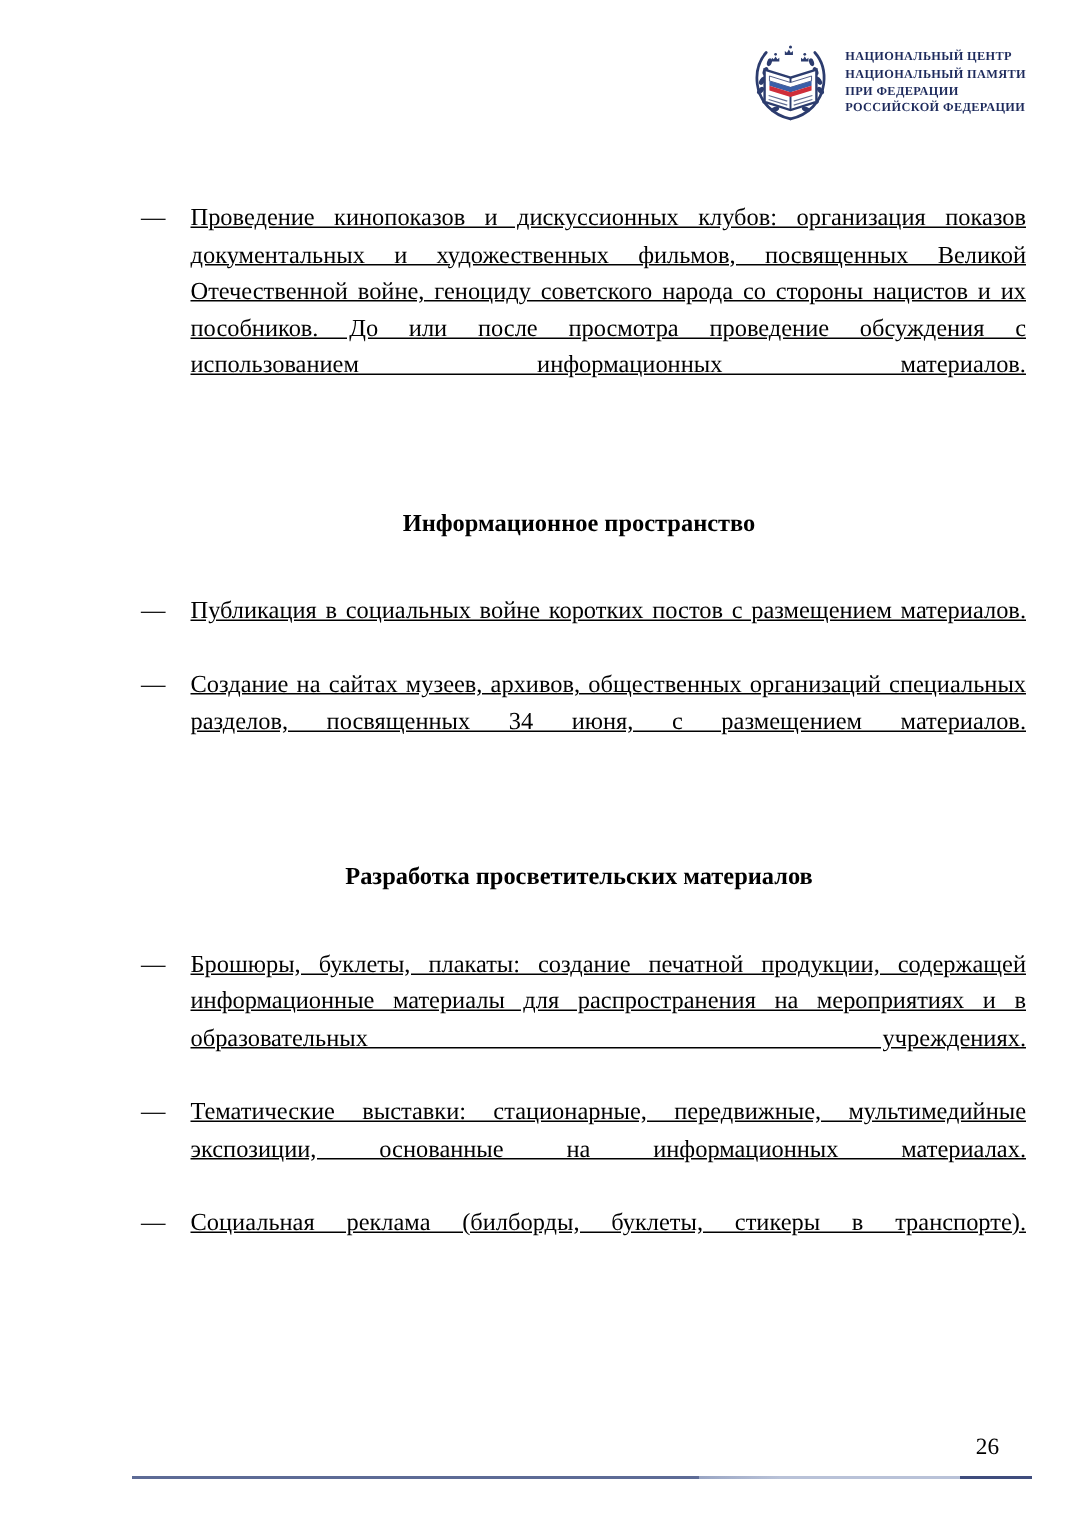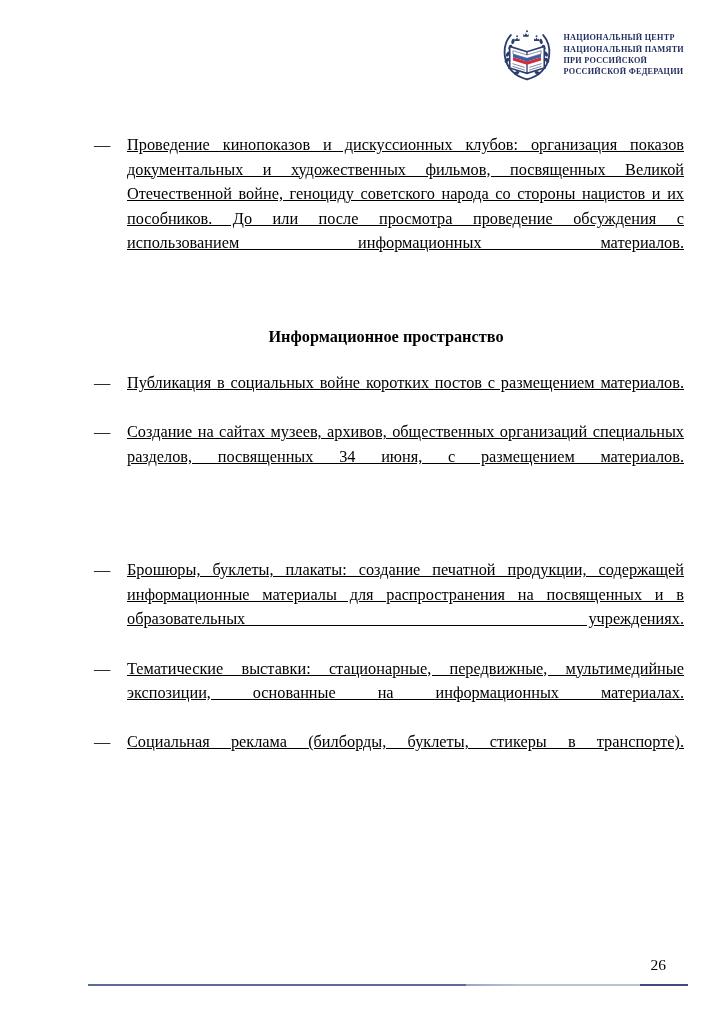--- a/index.html
+++ b/index.html
@@ -85,21 +85,21 @@
     content: "";
     display: inline-block;
     width: 100%;
   }
 
   .section-heading {
     text-align: center;
     font-weight: bold;
     font-size: 16.3px;
     line-height: 24.6px;
-    margin: 0;
+    margin: 12px;
   }
 
   .gap-before-heading { height: 44px; }
   .gap-after-heading  { height: 22px; }
   .gap-before-heading-2 { height: 42px; }
   .gap-after-heading-2  { height: 22px; }
 
   
   .footer {
     position: absolute;
@@ -179,21 +179,21 @@
       <path d="M23 66 L46 73"></path>
       <path d="M23 71 L46 78"></path>
       <path d="M77 66 L54 73"></path>
       <path d="M77 71 L54 78"></path>
     </g>
   </svg>
 
   <div class="org-lines">
     <div class="org-line">НАЦИОНАЛЬНЫЙ ЦЕНТР</div>
     <div class="org-line">НАЦИОНАЛЬНЫЙ ПАМЯТИ</div>
-    <div class="org-line">ПРИ РОССИЙСКОЙ</div>
+    <div class="org-line">ПРИ ФЕДЕРАЦИИ</div>
     <div class="org-line">РОССИЙСКОЙ ФЕДЕРАЦИИ</div>
   </div>
 </div>
 
 <div class="page-body">
 
   <ul class="bullet-list">
     <li class="bullet-item">
       <span class="bullet-dash">—</span>
       <span class="bullet-text">Проведение кинопоказов и дискуссионных клубов: организация показов документальных и художественных фильмов, посвященных Великой Отечественной войне, геноциду советского народа со стороны нацистов и их пособников. До или после просмотра проведение обсуждения с использованием информационных материалов.</span>
@@ -212,27 +212,28 @@
       <span class="bullet-text">Публикация в социальных войне коротких постов с размещением материалов.</span>
     </li>
     <li class="bullet-item">
       <span class="bullet-dash">—</span>
       <span class="bullet-text">Создание на сайтах музеев, архивов, общественных организаций специальных разделов, посвященных 34 июня, с размещением материалов.</span>
     </li>
   </ul>
 
   <div class="gap-before-heading-2"></div>
 
+  <div class="section-heading">Разработка просветительских материалов</div>
 
   <div class="gap-after-heading-2"></div>
 
   <ul class="bullet-list">
     <li class="bullet-item">
       <span class="bullet-dash">—</span>
-      <span class="bullet-text">Брошюры, буклеты, плакаты: создание печатной продукции, содержащей информационные материалы для распространения на посвященных и в образовательных учреждениях.</span>
+      <span class="bullet-text">Брошюры, буклеты, плакаты: создание печатной продукции, содержащей информационные материалы для распространения на мероприятиях и в образовательных учреждениях.</span>
     </li>
     <li class="bullet-item">
       <span class="bullet-dash">—</span>
       <span class="bullet-text">Тематические выставки: стационарные, передвижные, мультимедийные экспозиции, основанные на информационных материалах.</span>
     </li>
     <li class="bullet-item">
       <span class="bullet-dash">—</span>
       <span class="bullet-text">Социальная реклама (билборды, буклеты, стикеры в транспорте).</span>
     </li>
   </ul>

